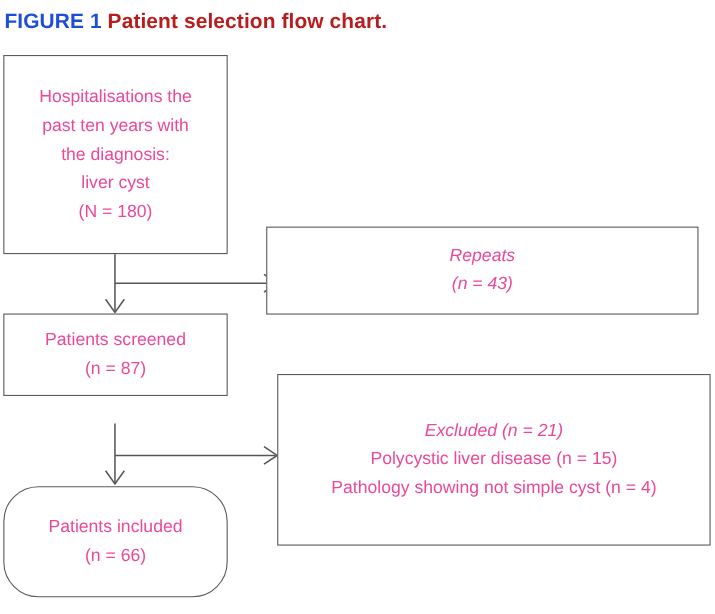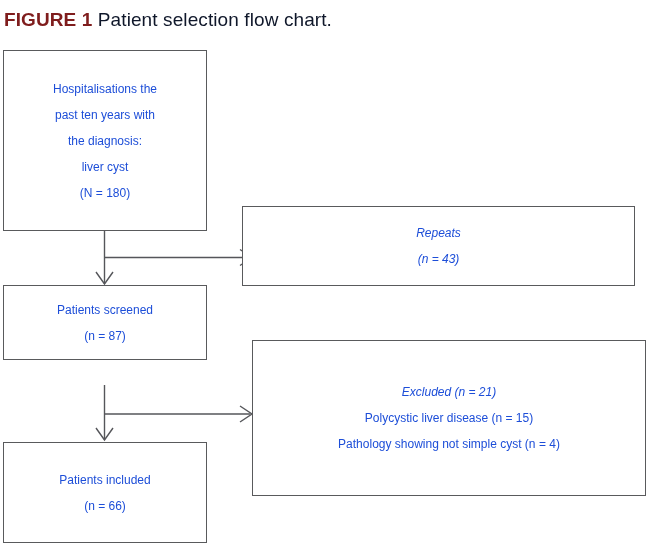--- a/index.html
+++ b/index.html
@@ -20,51 +20,51 @@
     position: absolute;
     left: 4px;
     top: 8px;
     font-size: 19px;
     line-height: 24px;
     letter-spacing: 0.1px;
     white-space: nowrap;
   }
   .figure-title .fig-label {
     font-weight: 700;
-    color: #7f1d1d;
+    color: #1d4ed8;
   }
   .figure-title .fig-caption {
-    font-weight: 400;
-    color: #0f172a;
+    font-weight: 700;
+    color: #b91c1c;
   }
   .node {
     position: absolute;
     box-sizing: border-box;
     border: 1.5px solid #595a5c;
     background: #ffffff;
     display: flex;
     flex-direction: column;
     justify-content: center;
     align-items: center;
     text-align: center;
   }
   .node .line {
-    font-size: 12px;
+    font-size: 16px;
     line-height: 26px;
-    color: #1d4ed8;
+    color: #ec4899;
     white-space: nowrap;
   }
   .node .line.italic {
     font-style: italic;
   }
   #node-hospitalisations { left: 3px;   top: 50px;  width: 204px; height: 181px; }
   #node-repeats          { left: 242px; top: 206px; width: 393px; height: 80px; font-style: italic; }
   #node-screened         { left: 3px;   top: 285px; width: 204px; height: 75px; }
   #node-excluded         { left: 252px; top: 340px; width: 394px; height: 156px; }
-  #node-included         { left: 3px;   top: 442px; width: 204px; height: 101px; }
+  #node-included         { left: 3px;   top: 442px; width: 204px; height: 101px; border-radius: 32px; }
   #arrow-layer {
     position: absolute;
     left: 0;
     top: 0;
     width: 650px;
     height: 558px;
     pointer-events: none;
   }
   #arrow-layer line, #arrow-layer polyline {
     stroke: #55565a;

